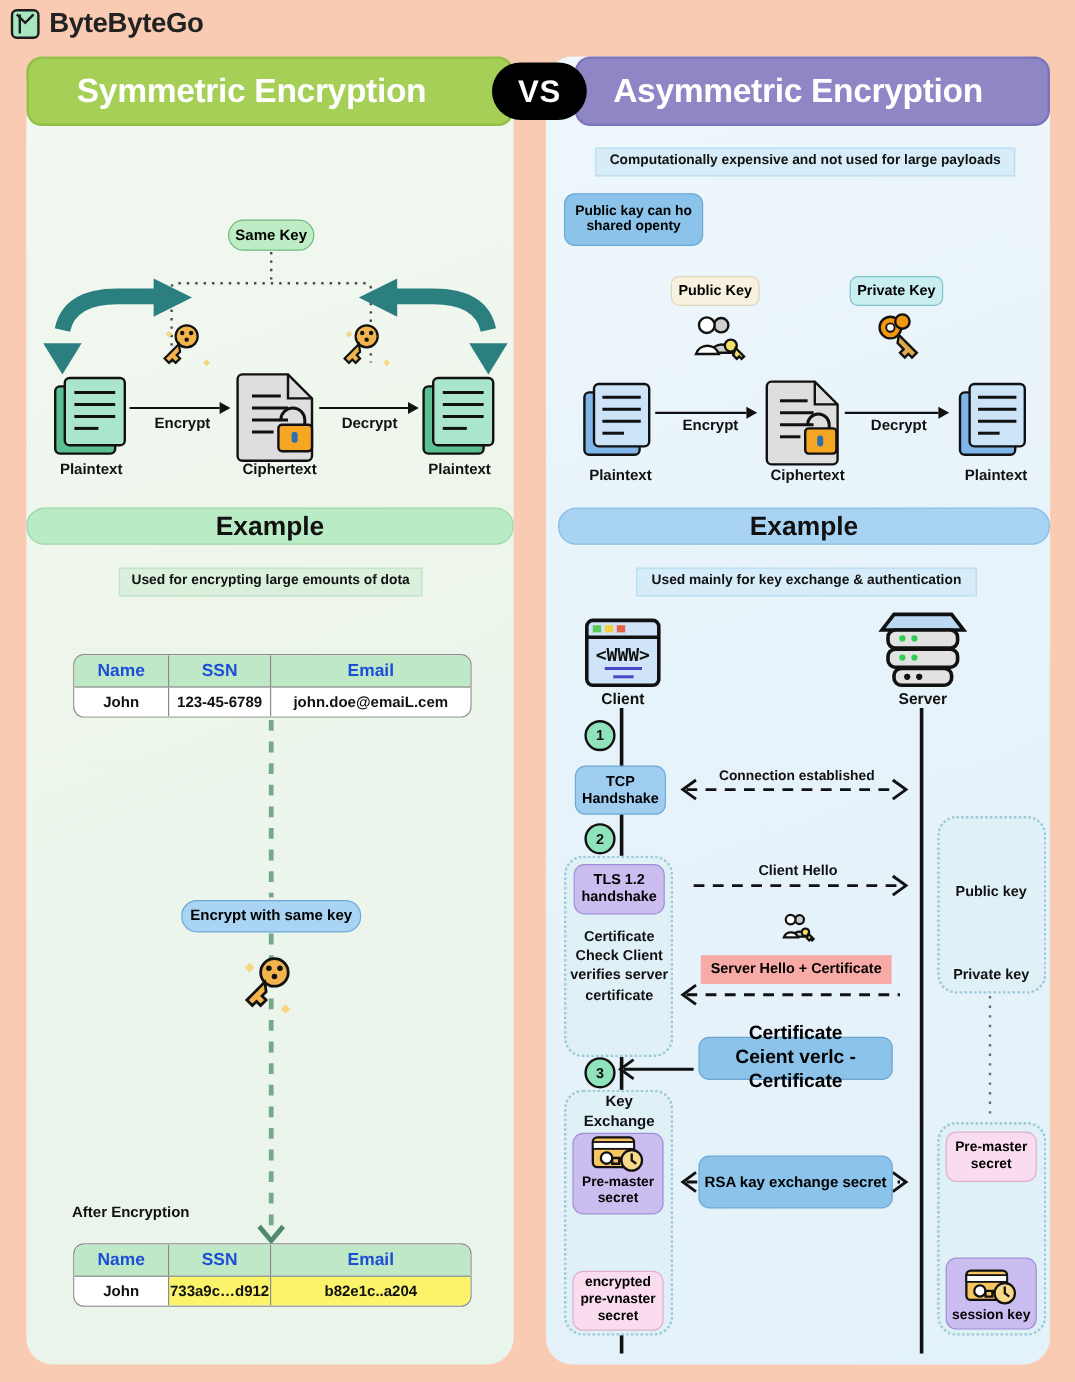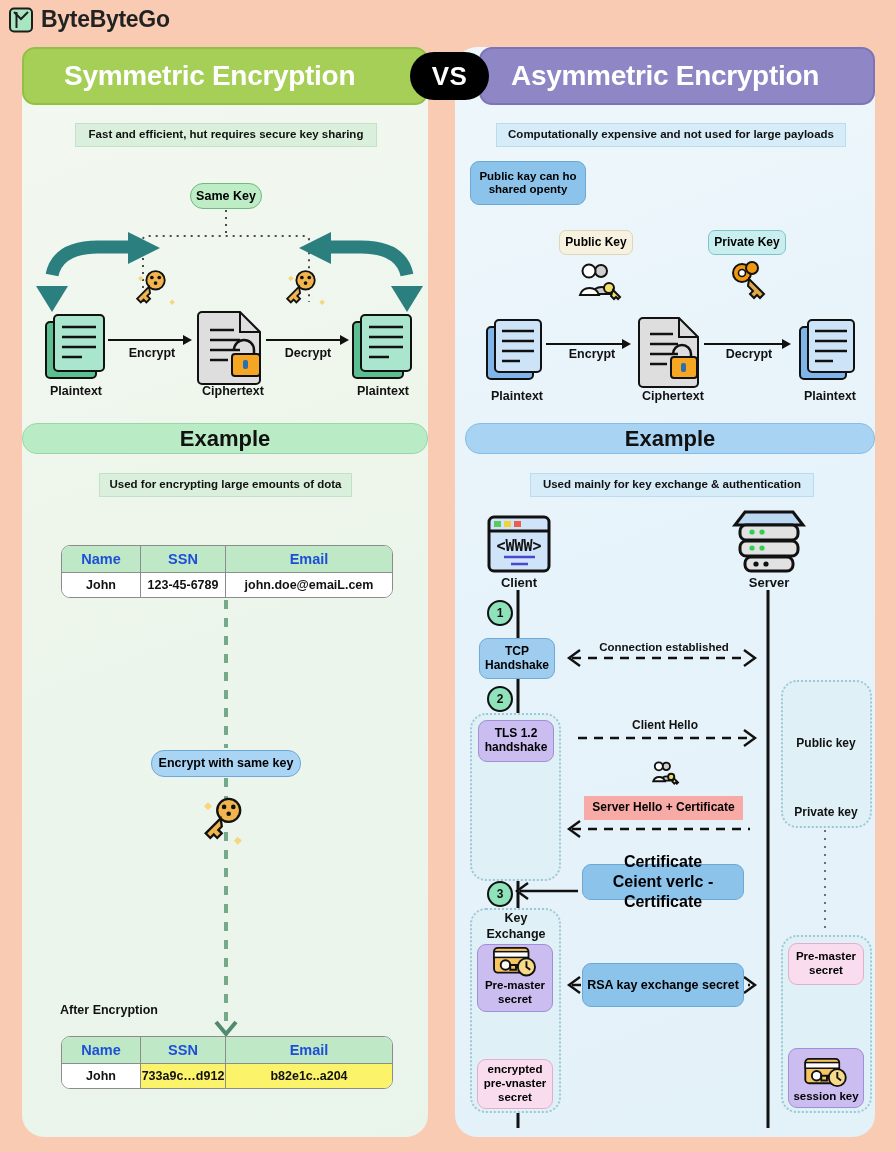--- a/index.html
+++ b/index.html
@@ -76,21 +76,20 @@
     <span class="brand-name">ByteByteGo</span>
   </div>
 
   <div class="panel panel-left"></div>
   <div class="panel panel-right"></div>
 
   <div class="titlebar title-right">Asymmetric Encryption</div>
   <div class="titlebar title-left">Symmetric Encryption</div>
   <div class="vs">VS</div>
 
-  <div class="note note-green" style="left:75px;top:123px;width:302px;height:24px;font-size:11.5px;">Fast and efficient, hut requires secure key sharing</div>
 
   <div class="pill" style="left:190px;top:183px;width:72px;height:26px;background:#bdecc5;border:1.5px solid #6fb982;font-size:12.5px;border-radius:13px;">Same Key</div>
 
   <svg class="ov">
 
     <path d="M226 210 L226 236" stroke="#4a4a4a" stroke-width="2" stroke-dasharray="2 5" fill="none"></path>
     <path d="M143 302 L143 240 Q143 236 147 236 L305 236 Q309 236 309 240 L309 302" stroke="#4a4a4a" stroke-width="2" stroke-dasharray="2 5" fill="none"></path>
 
     <path d="M52 275 q6 -28 46 -28 q30 0 42 0" stroke="#2b7f7f" stroke-width="13" fill="none" stroke-linecap="butt"></path>
     <path d="M140 247 l0 0" stroke="#2b7f7f" stroke-width="13" fill="none"></path>
@@ -379,20 +378,21 @@
   <div class="step" style="left:487px;top:600px;">1</div>
   <div class="step" style="left:487px;top:686px;">2</div>
   <div class="step" style="left:487px;top:881px;">3</div>
 
   <div class="pill" style="left:479px;top:638px;width:76px;height:41px;background:#9ecdf0;border:1.5px solid #6fa9d6;font-size:12px;">TCP Handshake</div>
 
   <div class="lbl" style="left:580px;top:641px;width:168px;font-size:11.5px;">Connection established</div>
 
   <div class="dbox" style="left:470px;top:713px;width:91px;height:168px;"></div>
   <div class="pill" style="left:478px;top:720px;width:76px;height:42px;background:#cbbdf0;border:1.5px solid #a08fd6;font-size:12px;">TLS 1.2 handshake</div>
+  <div class="lbl" style="left:474px;top:772px;width:84px;font-size:12px;line-height:1.35;">Certificate Check Client verifies server certificate</div>
 
   <div class="lbl" style="left:595px;top:718px;width:140px;font-size:12px;">Client Hello</div>
 
   <div class="pill" style="left:584px;top:796px;width:159px;height:24px;background:#f7aaa6;border:none;border-radius:0;font-size:12px;text-align:center;">Server Hello + Certificate</div>
 
   <div class="pill" style="left:582px;top:864px;width:162px;height:36px;background:#8cc3ea;border:1.5px solid #6ba8d6;font-size:16px;flex-direction:column;line-height:1.25;">
     <span>Certificate</span>
     <span>Ceient verlc - Certificate</span>
   </div>
 

